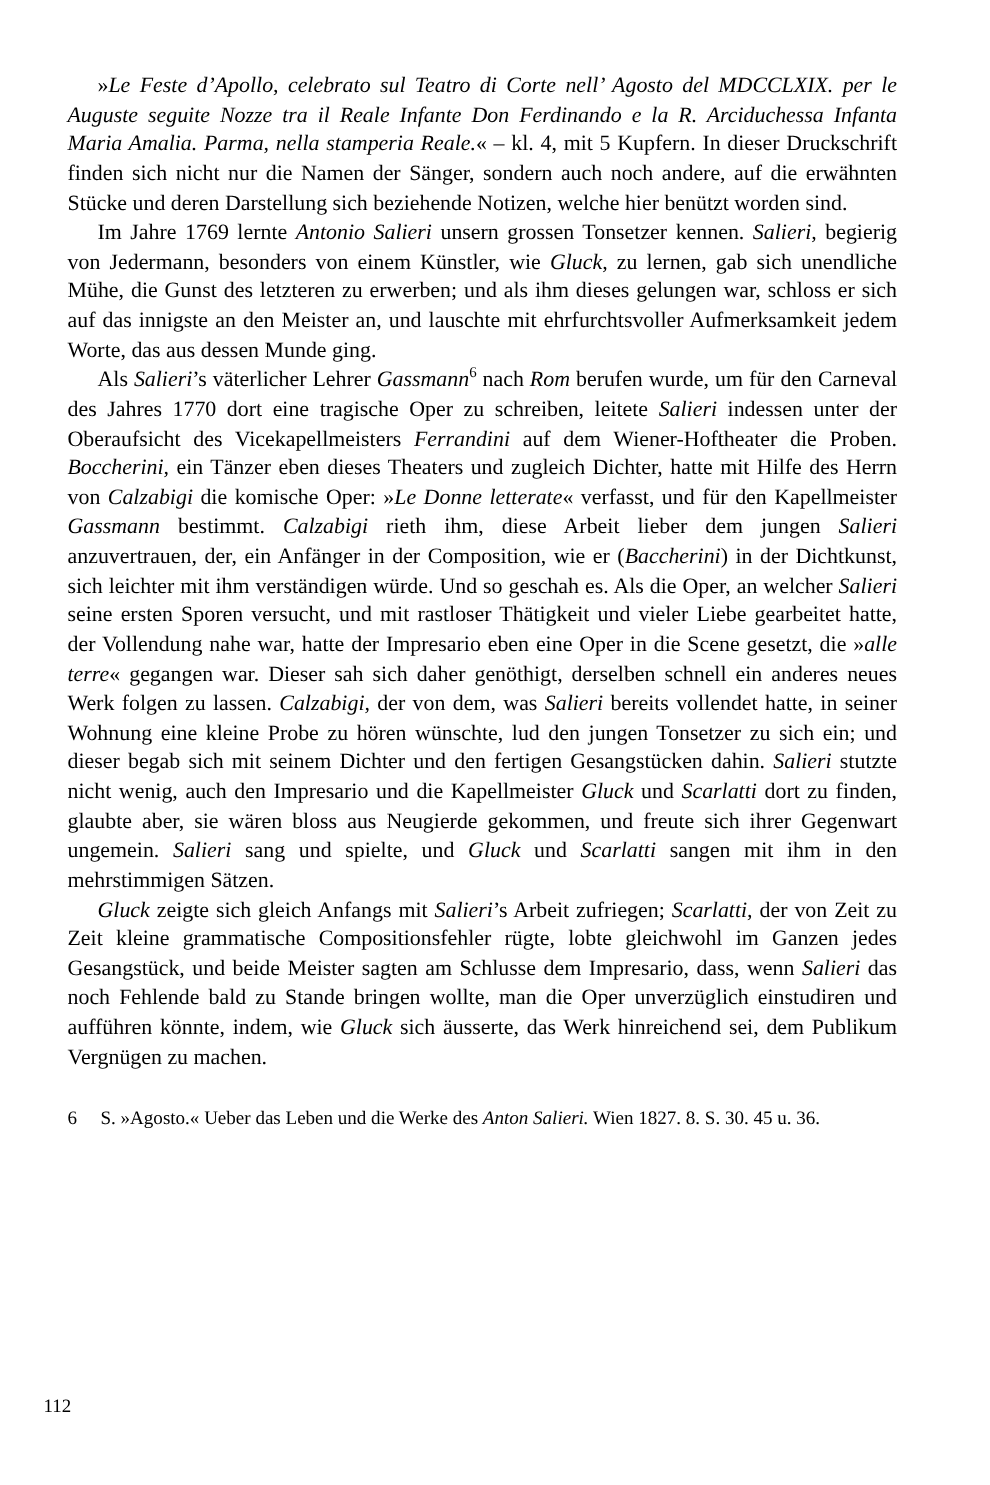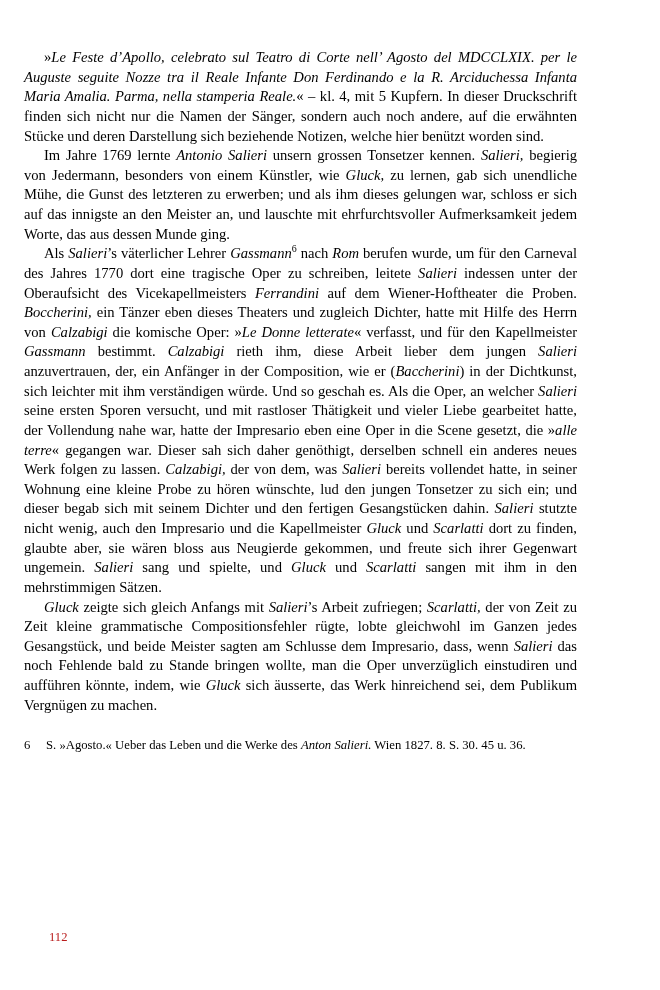--- a/index.html
+++ b/index.html
@@ -14,21 +14,21 @@
     color: #000000;
     position: relative;
     overflow: hidden;
   }
   .page {
     position: absolute;
     left: 0; top: 0;
     width: 660px;
     height: 990px;
     box-sizing: border-box;
-    padding: 48px 60px 40px 24px;
+    padding: 48px 60px 40px 45px;
   }
   .textblock {
     width: 553px;
     margin-left: 0;
   }
   p.body {
     margin: 0;
     font-size: 14.6px;
     line-height: 1.345;
     text-align: justify;
@@ -54,24 +54,24 @@
   .footnote .fn-num {
     width: 22px;
     flex: 0 0 22px;
   }
   .footnote .fn-text {
     flex: 1 1 auto;
     text-align: justify;
   }
   .folio {
     position: absolute;
-    left: 49px;
+    left: 29px;
     top: 930px;
     font-size: 12.6px;
-    color: #b91c1c;
+    color: #000000;
   }
 </style>
 </head>
 <body>
 
 <div class="page">
   <div class="textblock">
     <p class="body indent"><span>»</span><span class="it">Le Feste d’Apollo, celebrato sul Teatro di Corte nell’ Agosto del MDCCLXIX. per le Auguste seguite Nozze tra il Reale Infante Don Ferdinando e la R. Arciduchessa Infanta Maria Amalia. Parma, nella stamperia Reale.</span><span>« – kl. 4, mit 5 Kupfern. In dieser Druckschrift finden sich nicht nur die Namen der Sänger, sondern auch noch andere, auf die erwähnten Stücke und deren Darstellung sich beziehende Notizen, welche hier benützt worden sind.</span></p>
     <p class="body indent"><span>Im Jahre 1769 lernte </span><span class="it">Antonio Salieri</span><span> unsern grossen Tonsetzer kennen. </span><span class="it">Salieri,</span><span> begierig von Jedermann, besonders von einem Künstler, wie </span><span class="it">Gluck,</span><span> zu lernen, gab sich unendliche Mühe, die Gunst des letzteren zu erwerben; und als ihm dieses gelungen war, schloss er sich auf das innigste an den Meister an, und lauschte mit ehrfurchtsvoller Aufmerksamkeit jedem Worte, das aus dessen Munde ging.</span></p>
     <p class="body indent"><span>Als </span><span class="it">Salieri</span><span>’s väterlicher Lehrer </span><span class="it">Gassmann</span><sup class="fnref">6</sup><span> nach </span><span class="it">Rom</span><span> berufen wurde, um für den Carneval des Jahres 1770 dort eine tragische Oper zu schreiben, leitete </span><span class="it">Salieri</span><span> indessen unter der Oberaufsicht des Vicekapellmeisters </span><span class="it">Ferrandini</span><span> auf dem Wiener-Hoftheater die Proben. </span><span class="it">Boccherini,</span><span> ein Tänzer eben dieses Theaters und zugleich Dichter, hatte mit Hilfe des Herrn von </span><span class="it">Calzabigi</span><span> die komische Oper: »</span><span class="it">Le Donne letterate</span><span>« verfasst, und für den Kapellmeister </span><span class="it">Gassmann</span><span> bestimmt. </span><span class="it">Calzabigi</span><span> rieth ihm, diese Arbeit lieber dem jungen </span><span class="it">Salieri</span><span> anzuvertrauen, der, ein Anfänger in der Composition, wie er (</span><span class="it">Baccherini</span><span>) in der Dichtkunst, sich leichter mit ihm verständigen würde. Und so geschah es. Als die Oper, an welcher </span><span class="it">Salieri</span><span> seine ersten Sporen versucht, und mit rastloser Thätigkeit und vieler Liebe gearbeitet hatte, der Vollendung nahe war, hatte der Impresario eben eine Oper in die Scene gesetzt, die »</span><span class="it">alle terre</span><span>« gegangen war. Dieser sah sich daher genöthigt, derselben schnell ein anderes neues Werk folgen zu lassen. </span><span class="it">Calzabigi,</span><span> der von dem, was </span><span class="it">Salieri</span><span> bereits vollendet hatte, in seiner Wohnung eine kleine Probe zu hören wünschte, lud den jungen Tonsetzer zu sich ein; und dieser begab sich mit seinem Dichter und den fertigen Gesangstücken dahin. </span><span class="it">Salieri</span><span> stutzte nicht wenig, auch den Impresario und die Kapellmeister </span><span class="it">Gluck</span><span> und </span><span class="it">Scarlatti</span><span> dort zu finden, glaubte aber, sie wären bloss aus Neugierde gekommen, und freute sich ihrer Gegenwart ungemein. </span><span class="it">Salieri</span><span> sang und spielte, und </span><span class="it">Gluck</span><span> und </span><span class="it">Scarlatti</span><span> sangen mit ihm in den mehrstimmigen Sätzen.</span></p>

